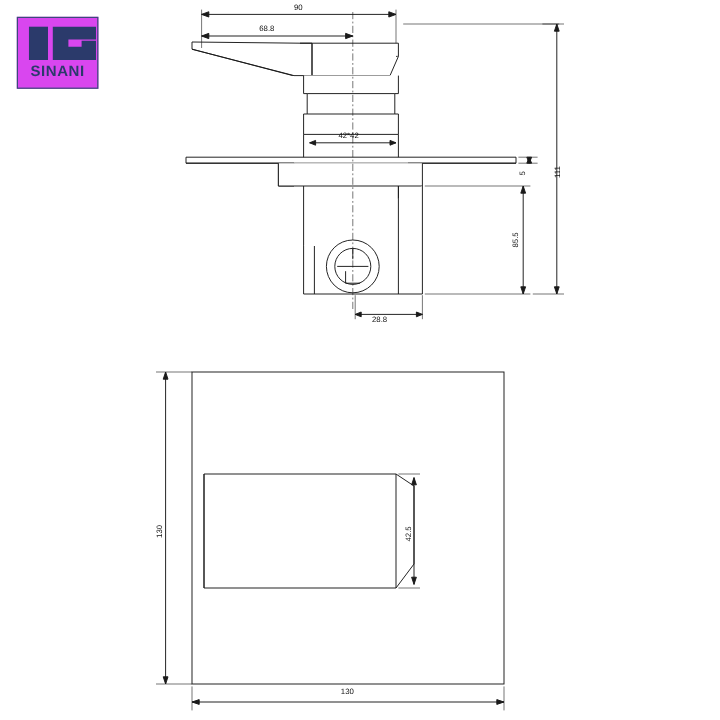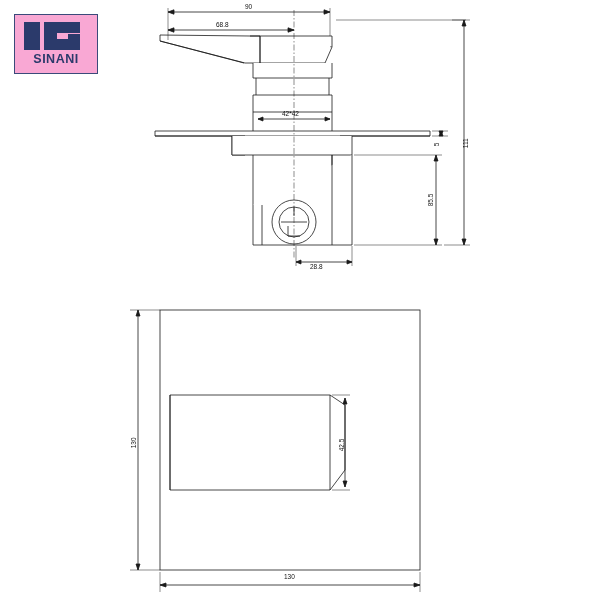--- a/index.html
+++ b/index.html
@@ -16,25 +16,25 @@
   }
   #stage {
     position: relative;
     width: 600px;
     height: 600px;
   }
   .logo-box {
     position: absolute;
     left: 14px;
     top: 14px;
-    width: 84px;
+    width: 68px;
     height: 60px;
     border: 1px solid #3b4a7a;
     box-sizing: border-box;
-    background: #f9a8d4;
+    background: #d946ef;
   }
   .logo-mark {
     position: absolute;
     left: 9px;
     top: 7px;
     width: 56px;
     height: 28px;
   }
   .logo-text {
     position: absolute;

